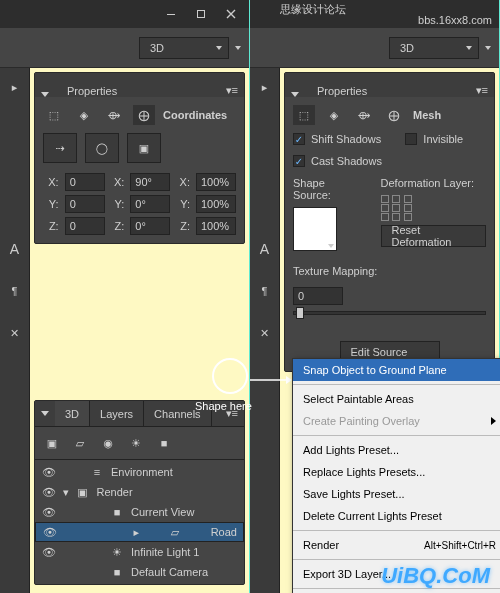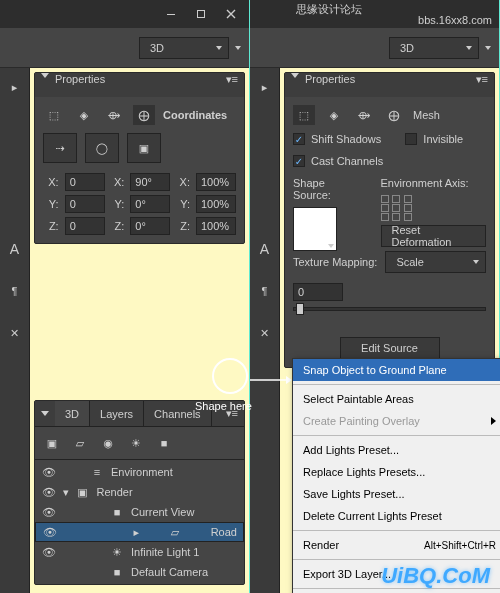--- a/index.html
+++ b/index.html
@@ -12,41 +12,41 @@
 .tbtn.maxi span{width:8px;height:8px;border:1px solid #ccc;display:block}
 .tbtn.close svg{width:10px;height:10px}
 .optbar{height:40px;background:#454545;display:flex;align-items:center;padding:0 8px;gap:6px;border-bottom:1px solid #2a2a2a}
 .sel{background:#3a3a3a;border:1px solid #222;height:22px;display:flex;align-items:center;padding:0 6px 0 10px;min-width:90px;justify-content:space-between}
 .chev{width:0;height:0;border-left:3px solid transparent;border-right:3px solid transparent;border-top:4px solid #ccc}
 .body{flex:1;display:flex}
 .toolstrip{width:30px;background:#3a3a3a;border-right:1px solid #222;display:flex;flex-direction:column;align-items:center;padding-top:8px;gap:20px}
 .toolstrip .tool{width:22px;height:22px;display:flex;align-items:center;justify-content:center;color:#ccc}
 .panels{flex:1;display:flex;flex-direction:column;padding:4px}
 .panel{background:#454545;border:1px solid #2a2a2a;border-radius:2px;margin-bottom:4px}
-.phead{height:24px;display:flex;align-items:flex-start;padding:0 6px;gap:6px;background:#3d3d3d}
+.phead{height:24px;display:flex;align-items:flex-end;padding:0 6px;gap:18px;background:#3d3d3d}
 .caret{width:0;height:0;border-left:4px solid transparent;border-right:4px solid transparent;border-top:5px solid #d0d0d0}
 .phead .flyout{margin-left:auto}
 .pcontent{padding:8px}
 .iconrow{display:flex;gap:8px;align-items:center;margin-bottom:8px}
 .iconbtn{width:22px;height:20px;display:flex;align-items:center;justify-content:center}
 .coordrow{display:flex;gap:8px;margin-bottom:10px}
 .axisbtn{width:34px;height:30px;background:#3a3a3a;border:1px solid #222;display:flex;align-items:center;justify-content:center}
 .tbl{display:grid;grid-template-columns:auto 40px auto 40px auto 40px;gap:4px 4px;align-items:center}
 .tbl .lab{text-align:right;padding-right:2px}
 .inp{background:#333;border:1px solid #222;height:18px;padding:0 4px;display:flex;align-items:center}
 .meshchk{display:flex;align-items:center;gap:6px;margin-bottom:6px}
 .chkbox{width:12px;height:12px;border:1px solid #222;background:#333;display:flex;align-items:center;justify-content:center}
 .chkmark{color:#6bb8ff;font-size:10px}
 .row2{display:flex;gap:20px}
 .col{display:flex;flex-direction:column;gap:6px}
 .swatch{width:44px;height:44px;border:1px solid #222;background:#fff;display:flex;align-items:flex-end;justify-content:flex-end}
 .swatch .chev{margin:2px}
 .dotgrid{width:34px;height:24px;display:grid;grid-template-columns:repeat(3,1fr);grid-template-rows:repeat(3,1fr);gap:1px}
 .dotgrid span{width:8px;height:8px;border:1px solid #888}
-.btn{background:#3a3a3a;border:1px solid #222;height:22px;display:flex;align-items:center;justify-content:center;padding:0 10px}
+.btn{background:#3a3a3a;border:1px solid #222;height:22px;display:flex;align-items:center;padding:0 10px}
 .slider{height:4px;background:#333;border:1px solid #222;margin-top:6px;position:relative}
 .slider .thumb{position:absolute;width:8px;height:12px;background:#ccc;border:1px solid #222;top:-5px;left:2px}
 .tabs{display:flex;align-items:center;height:26px;background:#3d3d3d;border-bottom:1px solid #222}
 .tab{padding:0 10px;height:100%;display:flex;align-items:center;border-right:1px solid #222}
 .tab.active{background:#454545}
 .tabs .flyout{margin-left:auto;margin-right:6px;position:relative}
 .listbar{display:flex;gap:6px;padding:6px;border-bottom:1px solid #222}
 .list{padding:2px 0}
 .listrow{display:flex;align-items:center;height:20px;gap:6px;padding:0 6px}
 .listrow.sel{background:#2f5a82;color:#fff}
@@ -256,71 +256,67 @@
             <span class="caret"></span>
             <span>Properties</span>
             <span class="flyout">▾≡</span>
           </div>
           <div class="pcontent">
             <div class="iconrow">
               <span class="iconbtn" style="background:#333">⬚</span>
               <span class="iconbtn">◈</span>
               <span class="iconbtn">⟴</span>
               <span class="iconbtn">⨁</span>
-              <span style="font-weight:normal">Mesh</span>
+              <span style="font-weight:bold">Mesh</span>
             </div>
             <div style="display:flex;gap:24px;margin-bottom:4px">
               <div class="meshchk">
                   <span class="chkbox">
                     <span class="chkmark">✓</span>
                   </span>
                   <span>Shift Shadows</span>
                 </div>
               <div class="meshchk">
                   <span class="chkbox"></span>
                   <span>Invisible</span>
                 </div>
             </div>
             <div class="meshchk">
                 <span class="chkbox">
                   <span class="chkmark">✓</span>
                 </span>
-                <span>Cast Channels</span>
+                <span>Cast Shadows</span>
               </div>
             <div class="row2" style="margin-top:10px">
               <div class="col">
                 <span>Shape Source:</span>
                 <div class="swatch">
                     <span class="chev"></span>
                   </div>
               </div>
               <div class="col">
-                <span>Environment Axis:</span>
+                <span>Deformation Layer:</span>
                 <div class="dotgrid">
                     <span></span>
                     <span></span>
                     <span></span>
                     <span></span>
                     <span></span>
                     <span></span>
                     <span></span>
                     <span></span>
                     <span></span>
                   </div>
                 <div class="btn">
                     <span>Reset Deformation</span>
                   </div>
               </div>
             </div>
-            <div style="display:flex;align-items:center;gap:8px;">
+            <div style="display:flex;align-items:center;gap:8px;margin-top:14px">
               <span>Texture Mapping:</span>
-              <div class="sel" style="flex:1">
-                <span>Scale</span>
-                  <span class="chev"></span>
-              </div>
             </div>
             <div style="display:flex;align-items:center;gap:8px;margin-top:10px">
               <div class="inp" style="width:50px">
                   <span>0</span>
                 </div>
             </div>
             <div class="slider">
                 <span class="thumb"></span>
               </div>
             <div style="margin-top:26px;display:flex;justify-content:center">
@@ -353,15 +349,15 @@
     <div class="mi">Save Lights Preset...</div>
     <div class="mi">Delete Current Lights Preset</div>
     <div class="sep"></div>
     <div class="mi">Render<span class="sc">Alt+Shift+Ctrl+R</span></div>
     <div class="sep"></div>
     <div class="mi">Export 3D Layer...</div>
     <div class="sep"></div>
     <div class="mi">Close</div>
   </div>
 
-<div class="toptext" style="left:296px;top:2px"><span>思缘设计论坛</span></div>
+<div class="toptext" style="left:280px;top:2px"><span>思缘设计论坛</span></div>
 <div class="toptext" style="right:8px;top:14px"><span>bbs.16xx8.com</span></div>
 <div class="watermark">UiBQ.CoM</div>
 
 </body></html>

